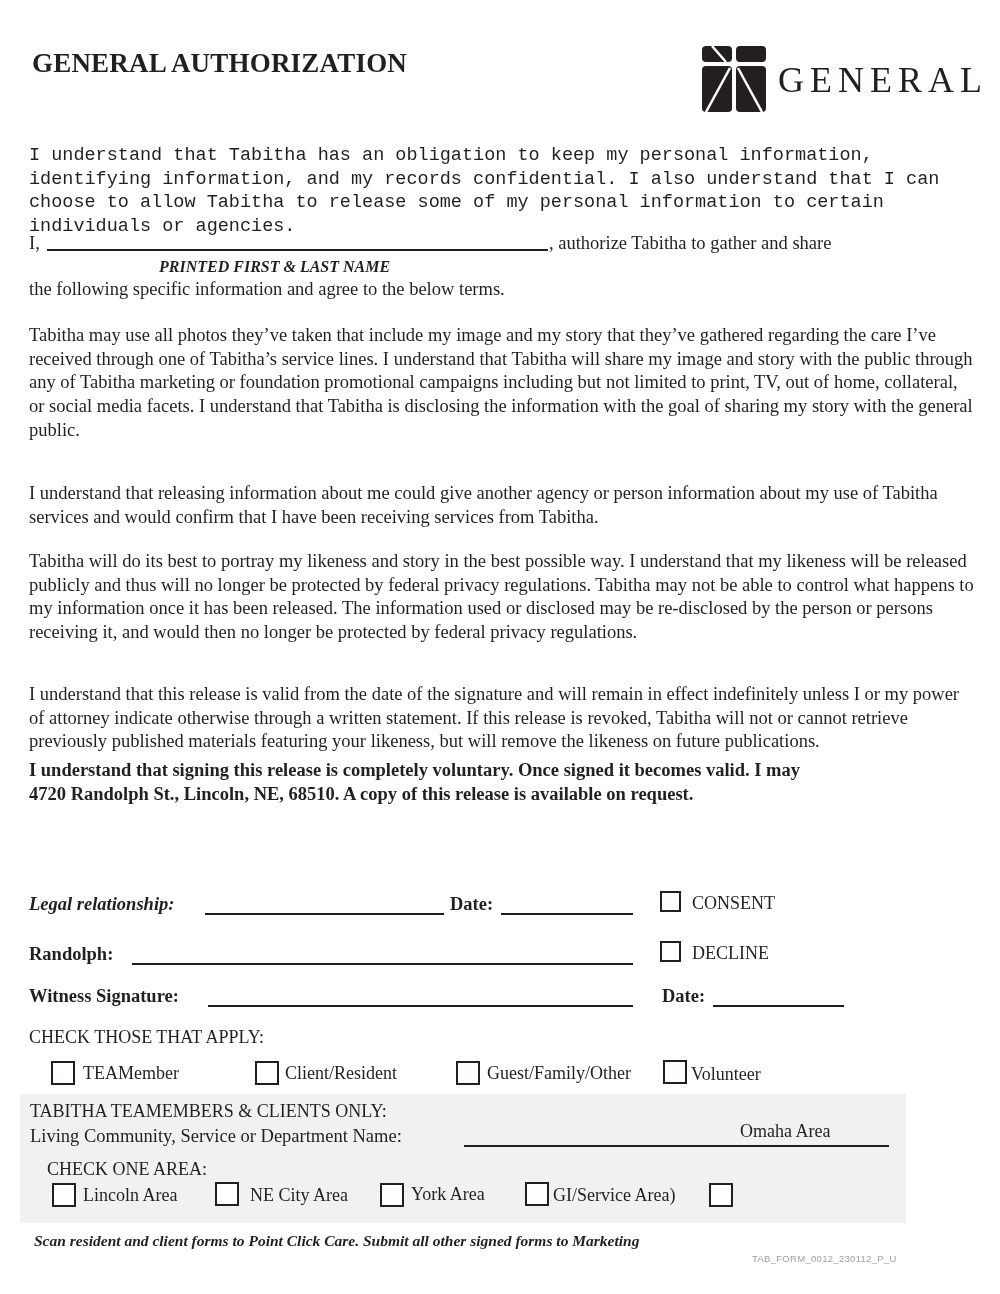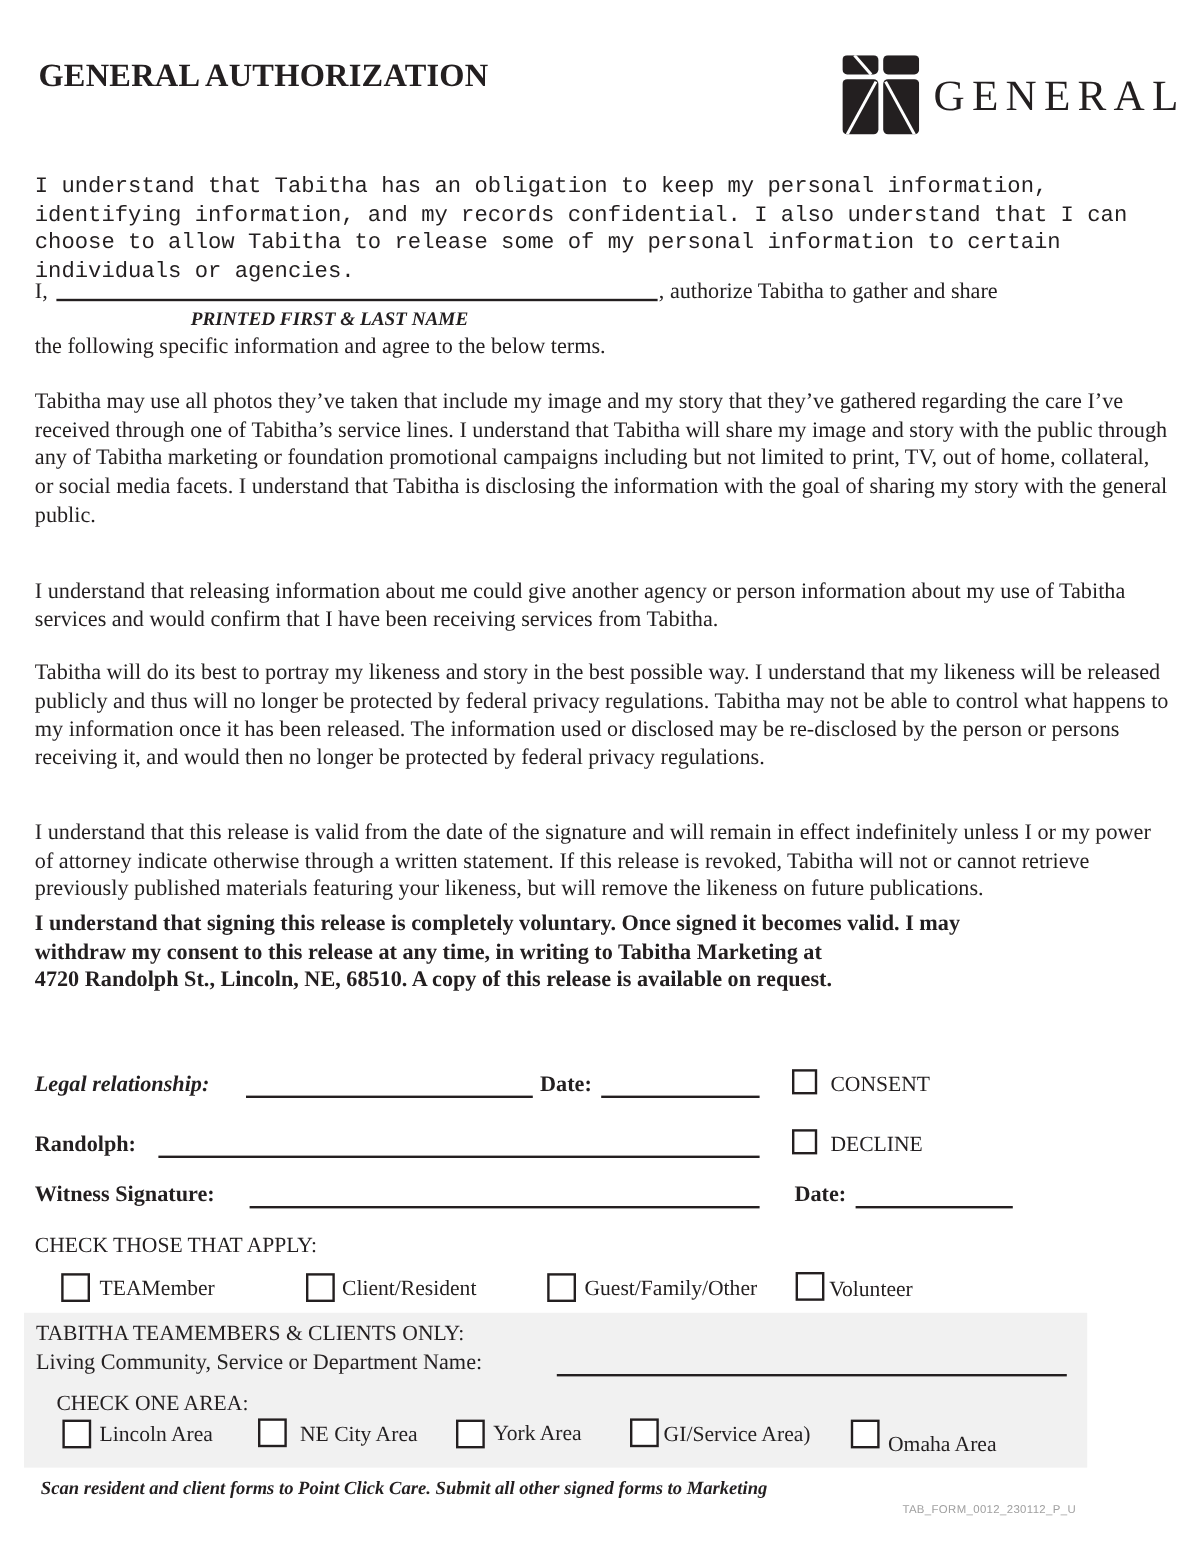--- a/index.html
+++ b/index.html
@@ -52,21 +52,20 @@
 <span class="lbl i" style="left:159px; top:256px; font-size:16px;">PRINTED FIRST &amp; LAST NAME</span>
 <span class="lbl" style="left:29px; top:278px;">the following specific information and agree to the below terms.</span>
 
 <div class="abs para" style="top:324px;">Tabitha may use all photos they’ve taken that include my image and my story that they’ve gathered regarding the care I’ve received through one of Tabitha’s service lines. I understand that Tabitha will share my image and story with the public through any of Tabitha marketing or foundation promotional campaigns including but not limited to print, TV, out of home, collateral, or social media facets. I understand that Tabitha is disclosing the information with the goal of sharing my story with the general public.</div>
 <div class="abs para" style="top:482px;">I understand that releasing information about me could give another agency or person information about my use of Tabitha services and would confirm that I have been receiving services from Tabitha.</div>
 <div class="abs para" style="top:550px;">Tabitha will do its best to portray my likeness and story in the best possible way. I understand that my likeness will be released publicly and thus will no longer be protected by federal privacy regulations. Tabitha may not be able to control what happens to my information once it has been released. The information used or disclosed may be re-disclosed by the person or persons receiving it, and would then no longer be protected by federal privacy regulations.</div>
 <div class="abs para" style="top:683px;">I understand that this release is valid from the date of the signature and will remain in effect indefinitely unless I or my power of attorney indicate otherwise through a written statement. If this release is revoked, Tabitha will not or cannot retrieve previously published materials featuring your likeness, but will remove the likeness on future publications.</div>
 
 <div class="abs para bold" style="top:759px;">
   <div>I understand that signing this release is completely voluntary. Once signed it becomes valid. I may</div>
-  <div>withdraw my consent to this release at any time, in writing to Tabitha Marketing at</div>
   <div>4720 Randolph St., Lincoln, NE, 68510. A copy of this release is available on request.</div>
 </div>
 
 <span class="lbl b i" style="left:29px; top:893px;">Legal relationship:</span>
 <div class="line" style="left:205px; top:893px; width:239px; height:20px;">
   <span></span>
 </div>
 <span class="lbl b" style="left:450px; top:893px;">Date:</span>
 <div class="line" style="left:501px; top:893px; width:132px; height:20px;">
   <span></span>
@@ -121,16 +120,16 @@
 <div class="cb" style="left:215px; top:1182px; width:24px; height:24px;"></div>
 <span class="cbl" style="left:250px; top:1184px;">NE City Area</span>
 
 <div class="cb" style="left:380px; top:1183px; width:24px; height:24px;"></div>
 <span class="cbl" style="left:411px; top:1183px;">York Area</span>
 
 <div class="cb" style="left:525px; top:1182px; width:24px; height:24px;"></div>
 <span class="cbl" style="left:553px; top:1184px;">GI/Service Area)</span>
 
 <div class="cb" style="left:709px; top:1183px; width:24px; height:24px;"></div>
-<span class="cbl" style="left:740px; top:1192px;">Omaha Area</span>
+<span class="cbl" style="left:740px; top:1120px;">Omaha Area</span>
 
 <div class="abs footer">Scan resident and client forms to Point Click Care. Submit all other signed forms to Marketing</div>
 <div class="abs code">TAB_FORM_0012_230112_P_U</div>
 
 </body></html>

